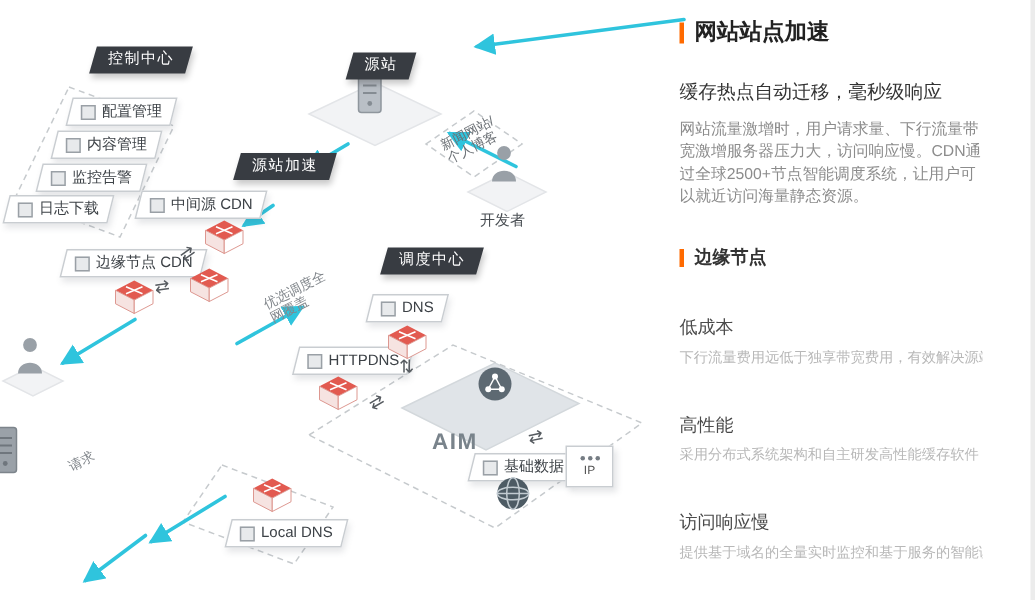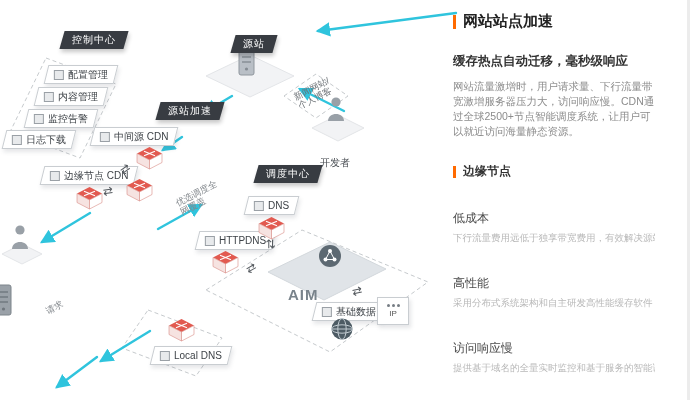--- a/index.html
+++ b/index.html
@@ -31,21 +31,21 @@
   .chip-dots{display:flex;gap:2px;}
   .chip-dots i{width:3px;height:3px;background:#767d84;border-radius:50%;}
   
   #panel{position:absolute;left:437px;top:0;width:228px;height:400px;
          padding:12px 10px 0 16px;box-sizing:border-box;}
   .bar-title{display:flex;align-items:center;}
   .bar{width:3px;background:#ff6a00;margin-right:7px;flex:none;}
   .bar.big{height:14px;}
   .bar.small{height:12px;}
   .p-title{font-size:15px;font-weight:bold;color:#222;}
-  .p-headline{margin-top:22px;font-size:12.5px;font-weight:bold;color:#333;}
+  .p-headline{margin-top:22px;font-size:12.5px;font-weight:normal;color:#333;}
   .p-desc{margin-top:9px;font-size:10.5px;color:#8c8c8c;line-height:15px;}
   .p-sec{margin-top:24px;font-size:12px;font-weight:bold;color:#333;}
   .f-name{margin-top:30px;font-size:12px;color:#4a4a4a;}
   .f-desc{margin-top:5px;font-size:9.5px;color:#b8b8b8;white-space:nowrap;overflow:hidden;}
   .p-cloud{margin-top:13px;margin-left:2px;line-height:0;}
   #scroll-edge{position:absolute;right:0;top:0;width:3px;height:400px;background:#ececec;}
 </style>
 </head>
 <body>
 
@@ -142,21 +142,21 @@
       <div>个人博客</div>
     </div>
   <div class="note" style="left:174px;top:199px;">
     <div>优选调度全</div>
       <div>网覆盖</div>
     </div>
   <div class="note" style="left:44px;top:307px;">
     <div>请求</div>
     </div>
 
-  <div class="plain" style="left:320px;top:156px;">开发者</div>
+  <div class="plain" style="left:320px;top:140px;">开发者</div>
 
   <div class="icon-abs" style="left:136px;top:146px;">
     <svg width="27" height="25" viewBox="0 0 27 25">
         <polygon points="13.5,1 26,7.5 13.5,14 1,7.5" fill="#e25a50"></polygon>
         <polygon points="1,7.5 13.5,14 13.5,23 1,16.5" fill="#f6e3e1" stroke="#d98c85" stroke-width="0.6"></polygon>
         <polygon points="26,7.5 13.5,14 13.5,23 26,16.5" fill="#ffffff" stroke="#d98c85" stroke-width="0.6"></polygon>
         <path d="M8 5.2 L19 9.8 M19 5.2 L8 9.8" stroke="#fff" stroke-width="1.1"></path>
       </svg></div>
   <div class="icon-abs" style="left:76px;top:186px;">
     <svg width="27" height="25" viewBox="0 0 27 25">

